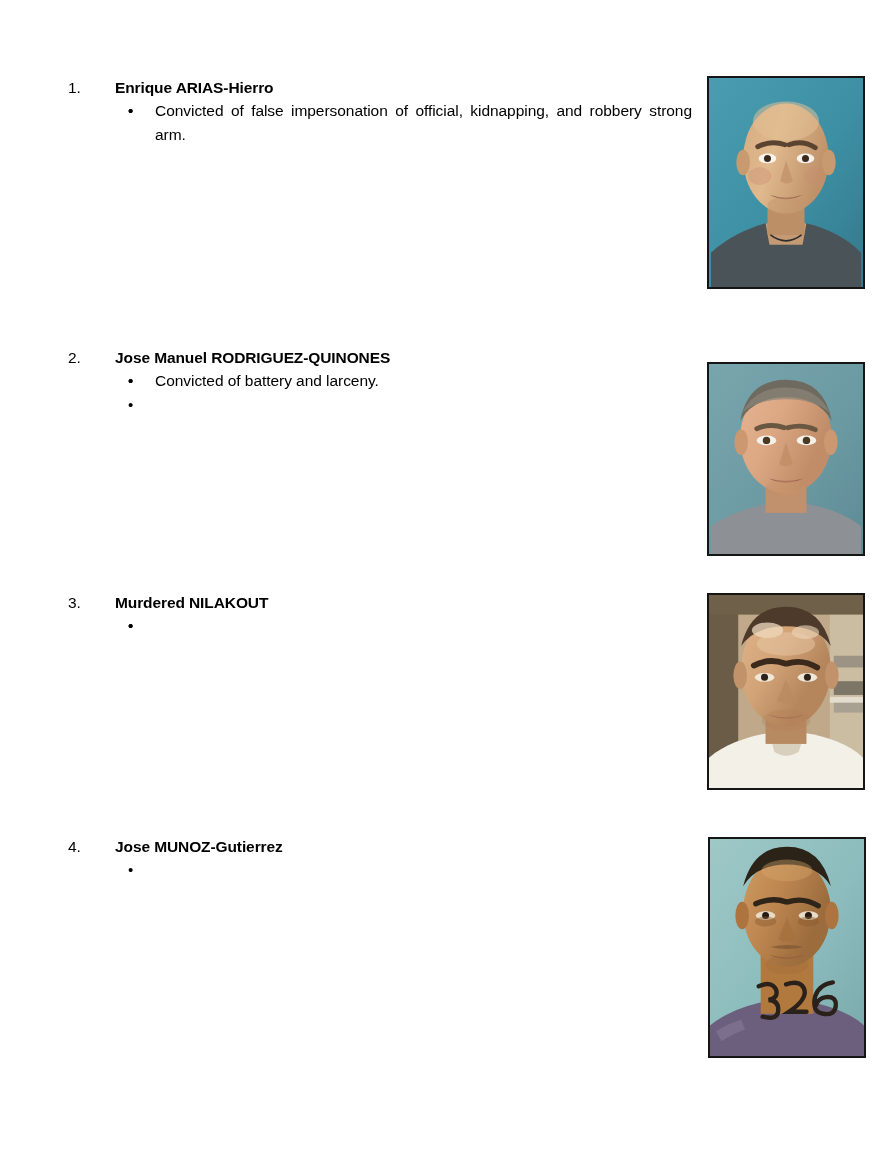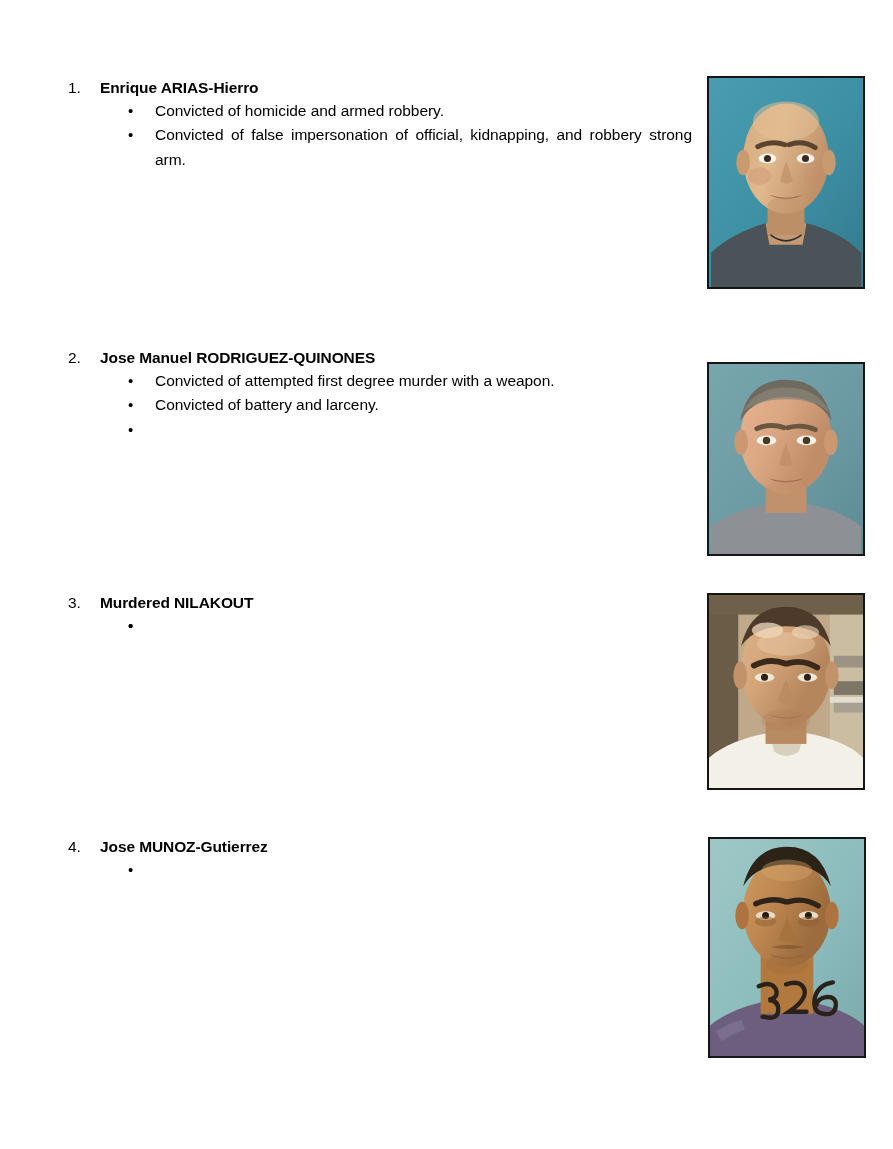--- a/index.html
+++ b/index.html
@@ -45,20 +45,21 @@
     letter-spacing: -0.1px;
   }
   .entry-number {
     width: 32px;
     flex: 0 0 32px;
     font-weight: normal;
     font-size: 15.5px;
   }
   .entry-name {
     flex: 1 1 auto;
+    margin-left: 15px;
   }
 
   .bullets {
     margin: 0;
     padding: 0;
     list-style: none;
   }
   .bullet-item {
     position: relative;
     padding-left: 87px;
@@ -102,21 +103,20 @@
 
   <div class="entry" style="top:78px;">
     <div class="entry-text">
       <div class="name-row">
         <span class="entry-number">1.</span>
         <span class="entry-name">Enrique ARIAS-Hierro</span>
       </div>
       <ul class="bullets">
         <li class="bullet-item">
           <span class="dot">•</span>
-          <span>Convicted of homicide and armed robbery.</span>
         </li>
         <li class="bullet-item justified">
           <span class="dot">•</span>
           <span>Convicted of false impersonation of official, kidnapping, and robbery strong arm.</span>
         </li>
       </ul>
     </div>
 
     <div class="photo" style="left:707px; top:-2px; width:158px; height:213px; background:#3f93a8;">
       <svg viewBox="0 0 158 213" preserveAspectRatio="none">
@@ -170,21 +170,20 @@
 
   <div class="entry" style="top:348px;">
     <div class="entry-text">
       <div class="name-row">
         <span class="entry-number">2.</span>
         <span class="entry-name">Jose Manuel RODRIGUEZ-QUINONES</span>
       </div>
       <ul class="bullets">
         <li class="bullet-item">
           <span class="dot">•</span>
-          <span>Convicted of attempted first degree murder with a weapon.</span>
         </li>
         <li class="bullet-item">
           <span class="dot">•</span>
           <span>Convicted of battery and larceny.</span>
         </li>
         <li class="bullet-item">
           <span class="dot">•</span>
         </li>
       </ul>
     </div>

